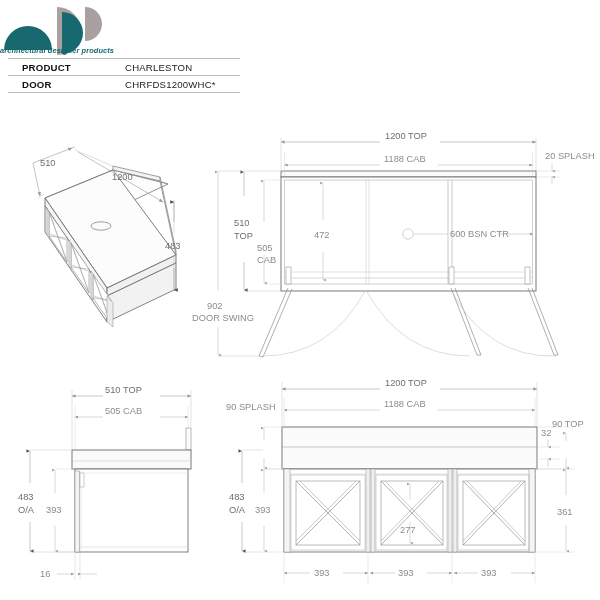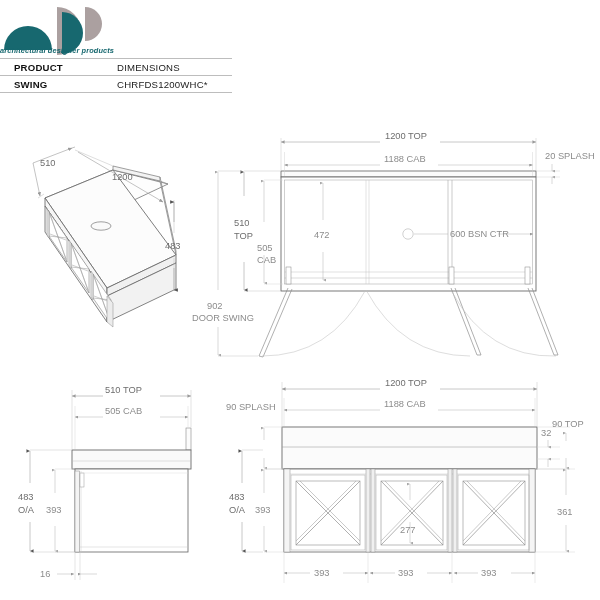--- a/index.html
+++ b/index.html
@@ -45,21 +45,21 @@
     border-radius: 0 17px 17px 0;
   }
   #logo-tagline {
     position: absolute; left: 0; top: 46px;
     font-size: 7.4px; color: #17686F; letter-spacing: .1px;
     font-style: italic; font-weight: 600; white-space: nowrap;
   }
 
   
   #spec-table {
-    position: absolute; left: 0; top: 58px; width: 232px;
+    position: absolute; left: 8px; top: 58px; width: 232px;
     border-collapse: collapse;
   }
   #spec-table tr { height: 17px; }
   #spec-table td {
     border-top: 1px solid #bdbdbd;
     border-bottom: 1px solid #bdbdbd;
     padding: 0 0 0 14px;
     font-size: 9.6px; color: #111; vertical-align: middle;
     white-space: nowrap;
   }
@@ -87,24 +87,24 @@
       <span class="mk" id="mark-d-teal"></span>
       <span class="mk" id="mark-p-grey"></span>
     </div>
     <div id="logo-tagline">architectural designer products</div>
   </div>
 
   <table id="spec-table">
     <tbody>
         <tr>
       <td class="k">PRODUCT</td>
-      <td class="v">DIMENSIONS</td>
+      <td class="v">CHARLESTON</td>
     </tr>
     <tr>
-      <td class="k">SWING</td>
+      <td class="k">DOOR</td>
       <td class="v">CHRFDS1200WHC*</td>
     </tr>
   </tbody>
     </table>
 
   <svg id="draw" viewBox="0 0 600 600">
     <defs>
       <marker id="ah" markerWidth="7" markerHeight="6" refX="6.5" refY="3" orient="auto">
         <path d="M0,0 L7,3 L0,6 z" fill="#9a9a9a"></path>
       </marker>

